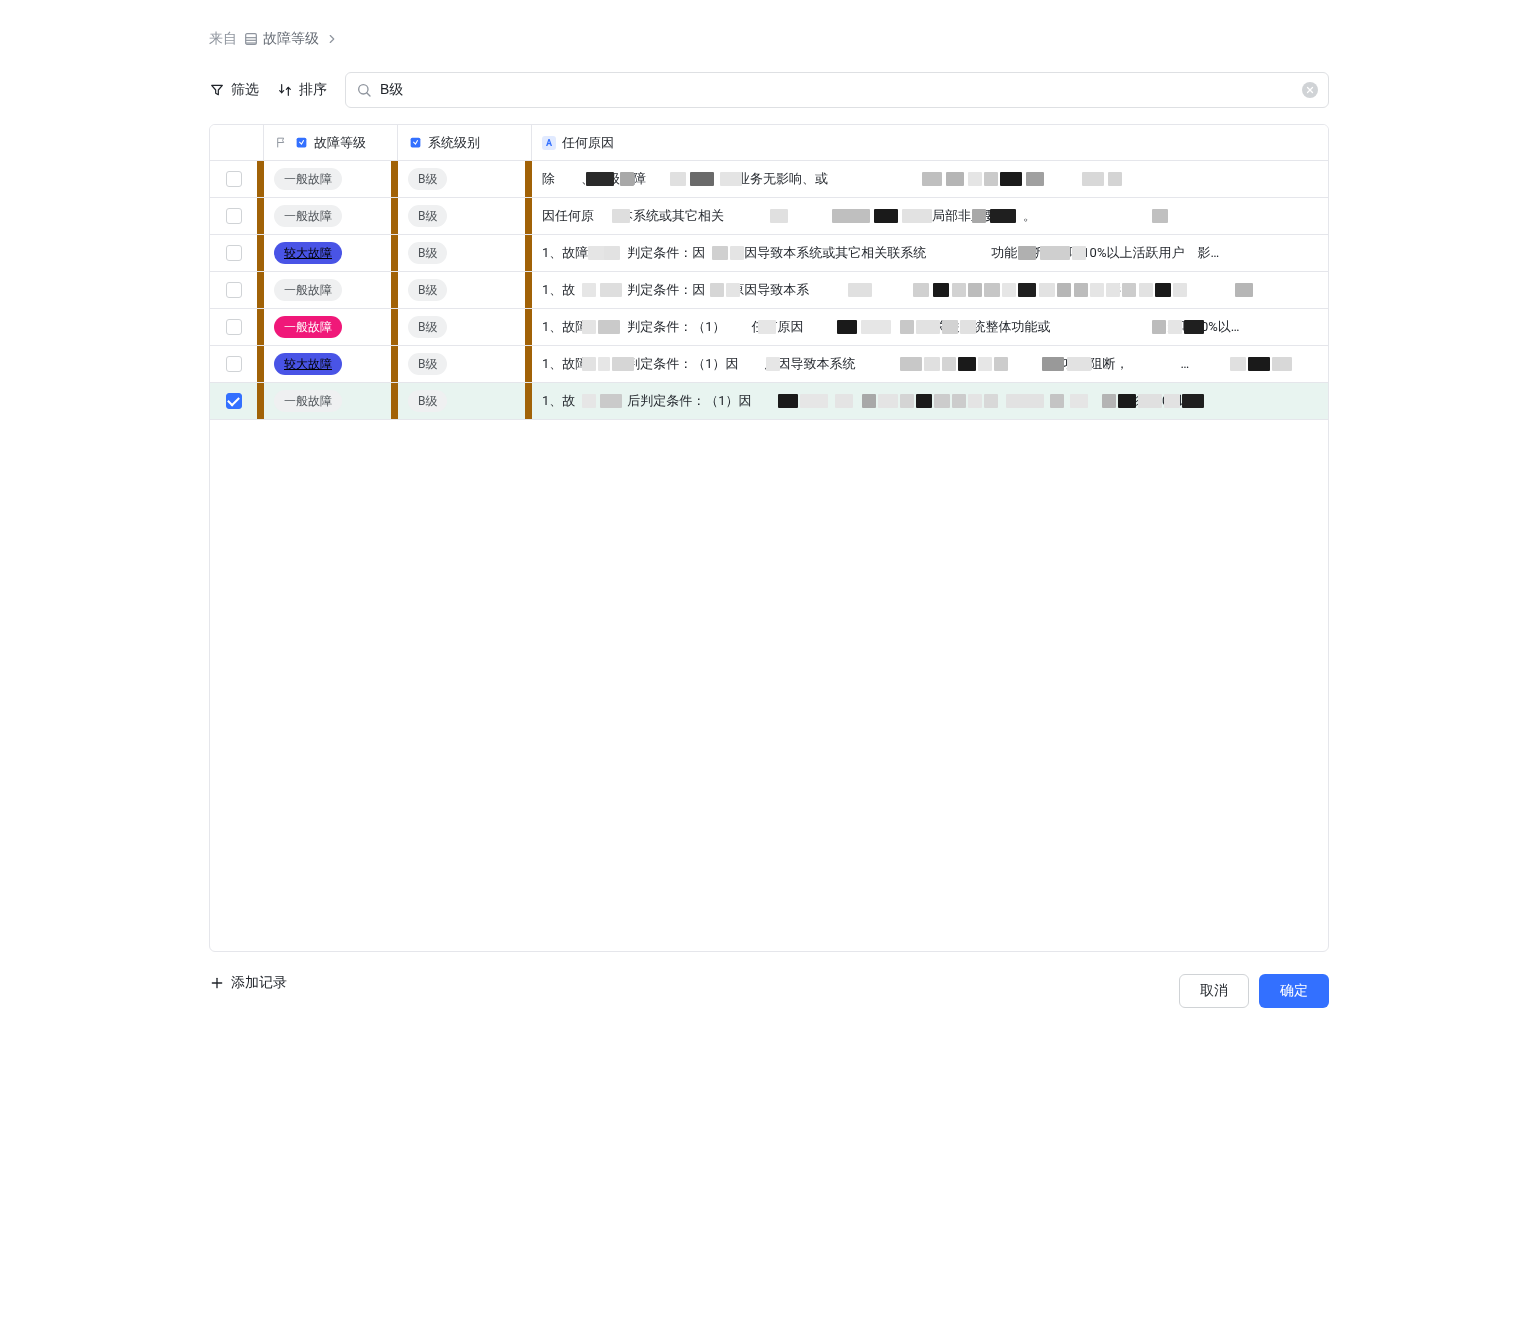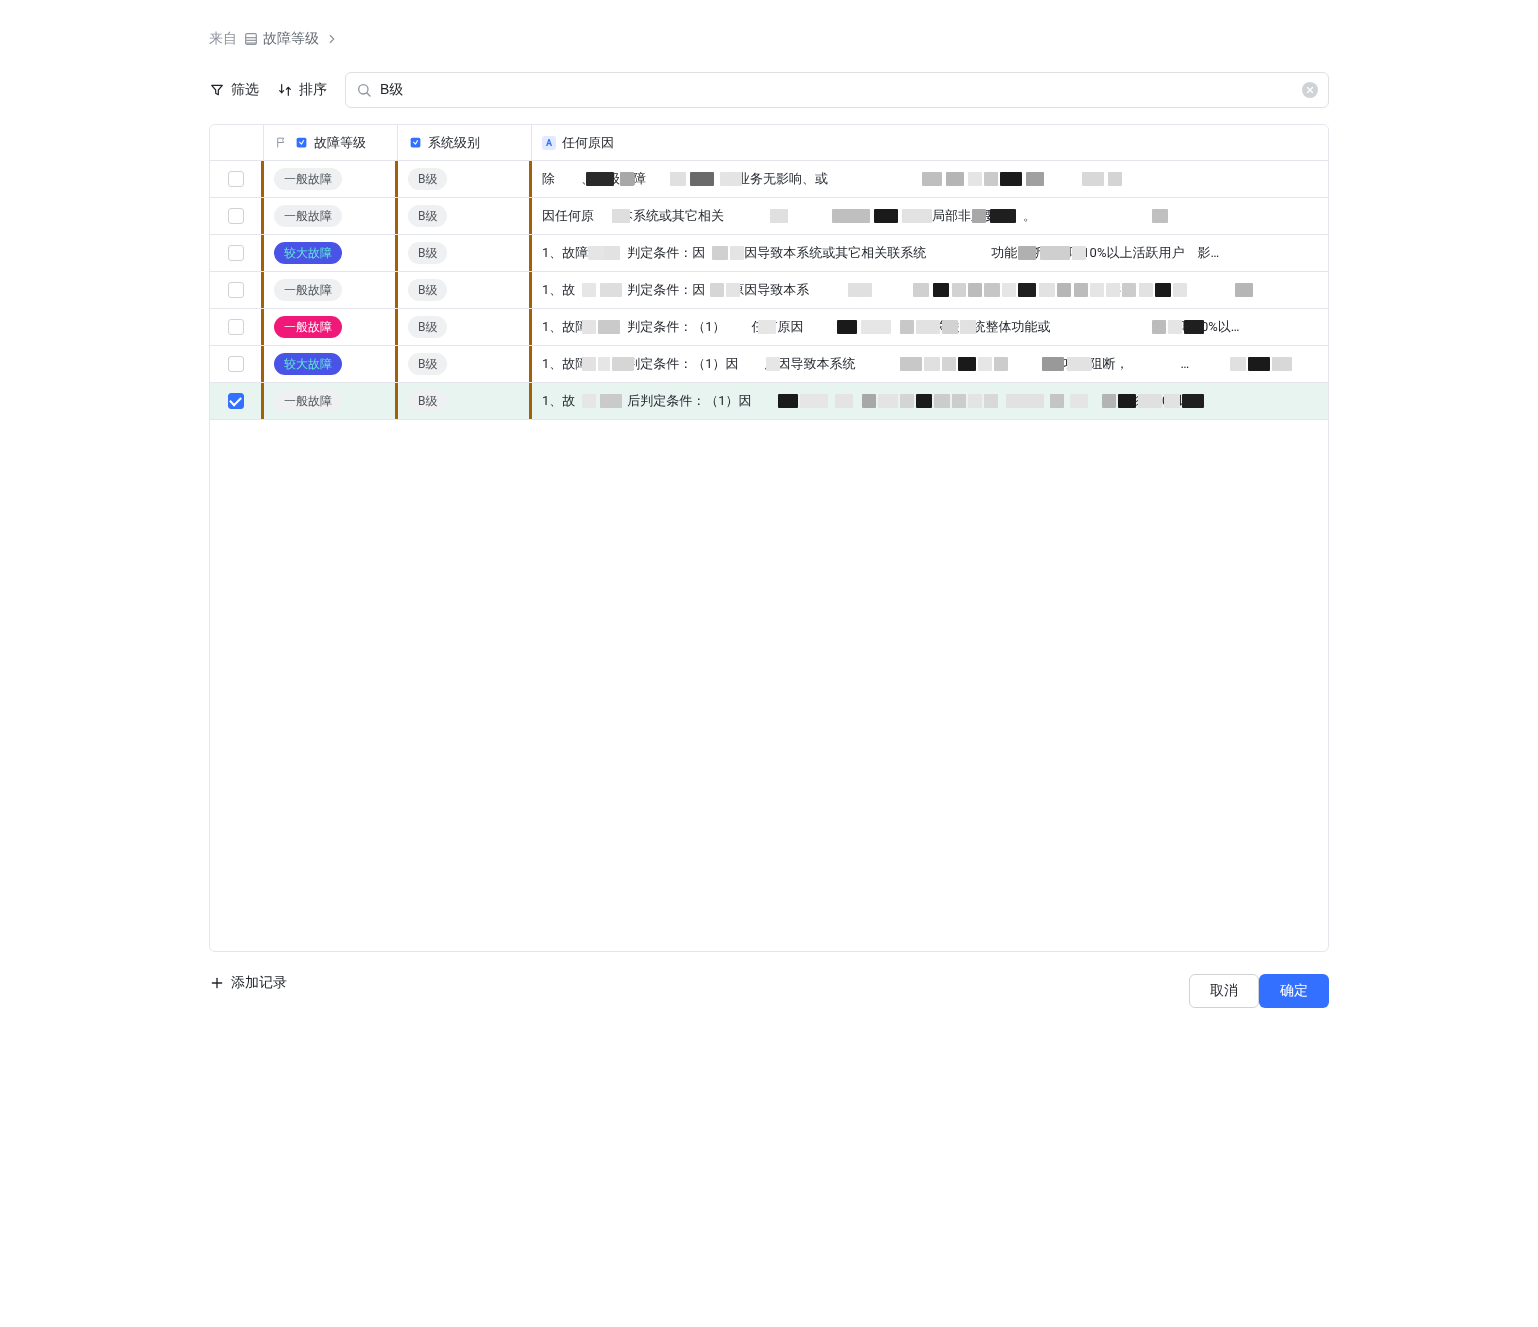--- a/index.html
+++ b/index.html
@@ -138,21 +138,21 @@
     color: #1f2329;
     align-items: center;
     cursor: pointer;
   }
   .trow.selected { background: #e8f4f0; }
 
   .td {
     display: flex; align-items: center;
     padding: 0 10px;
     height: 100%;
-    border-right: 3px solid #a16207;
+    border-right: 7px solid #a16207;
     white-space: nowrap;
     overflow: hidden;
     text-overflow: ellipsis;
   }
   .td:last-child { border-right: none; overflow:hidden; }
   .td.chkcell { justify-content: center; }
 
   .chk {
     width: 16px; height: 16px;
     border: 1.5px solid #d0d3d6;
@@ -169,21 +169,21 @@
 
   .pill {
     display: inline-flex; align-items: center;
     padding: 2px 10px;
     border-radius: 999px;
     font-size: 12px;
     line-height: 18px;
     white-space: nowrap;
   }
   .pill-general { background:#eff0f1; color:#4e5358; }
-  .pill-major   { background:#4954e6; color:#5eead4; }
+  .pill-major   { background:#4954e6; color:#000000;text-decoration:underline; }
   .pill-critical{ background:#f01879; color:#fff; }
   .pill-sys     { background:#eff0f1; color:#4e5358; }
 
   .impact-text {
     overflow:hidden; text-overflow:ellipsis; white-space:nowrap;
     display:block; width:100%;
     font-size:13px;
   }
   .impact-wrap {
     position:relative; width:100%; height:22px; overflow:hidden;
@@ -201,21 +201,21 @@
     display: flex;
     justify-content: space-between;
     align-items: flex-start;
     padding-top: 22px;
   }
   .add-rec {
     display:flex; align-items:center; gap:6px;
     font-size:14px; color:#1f2329;
     cursor:pointer;
   }
-  .btns { display:flex; }
+  .btns { display:flex; gap:10px; }
   .btn {
     height: 34px; padding: 0 20px;
     border-radius: 6px;
     font-size: 14px;
     display:flex; align-items:center; justify-content:center;
     cursor:pointer;
     border:1px solid transparent;
   }
   .btn-cancel { background:#fff; border-color:#d0d3d6; color:#1f2329; }
   .btn-ok { background:#3370ff; color:#fff; }

